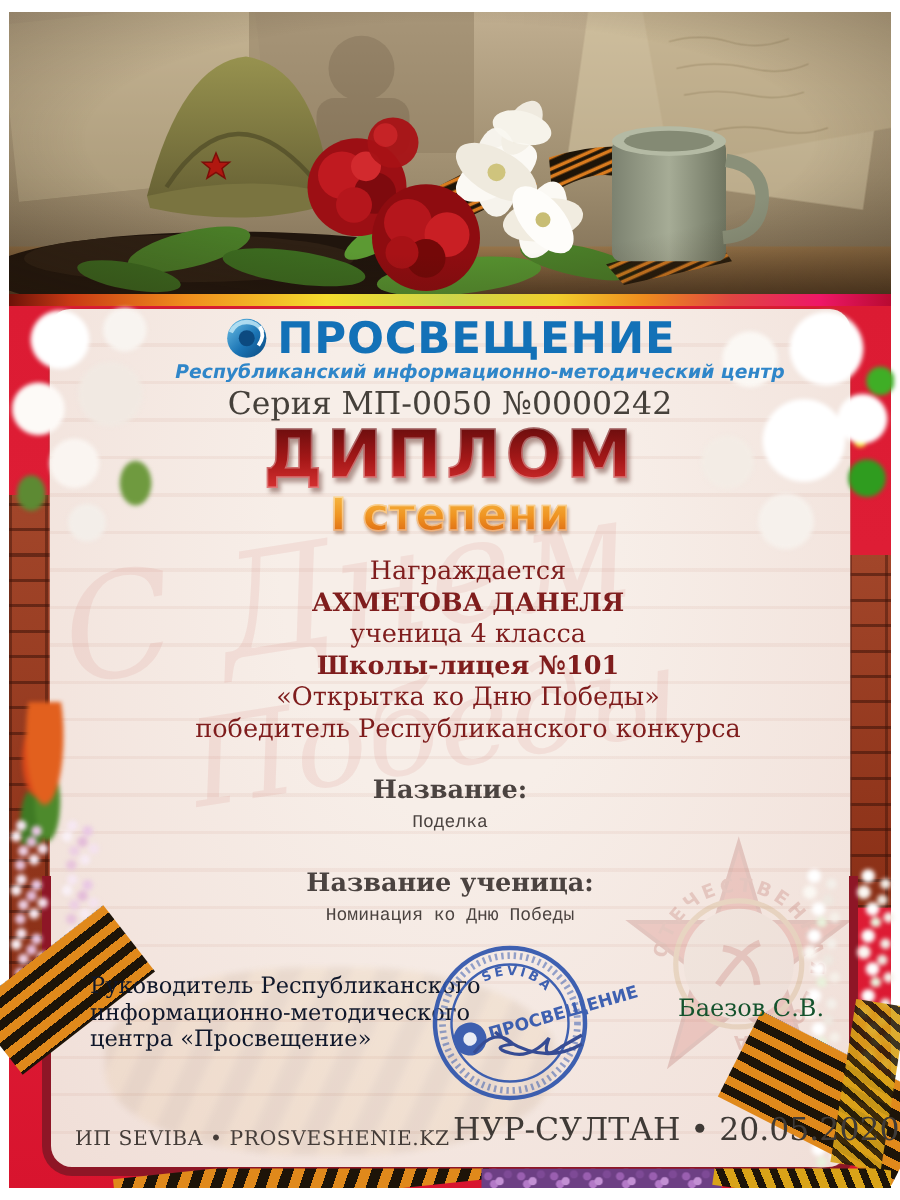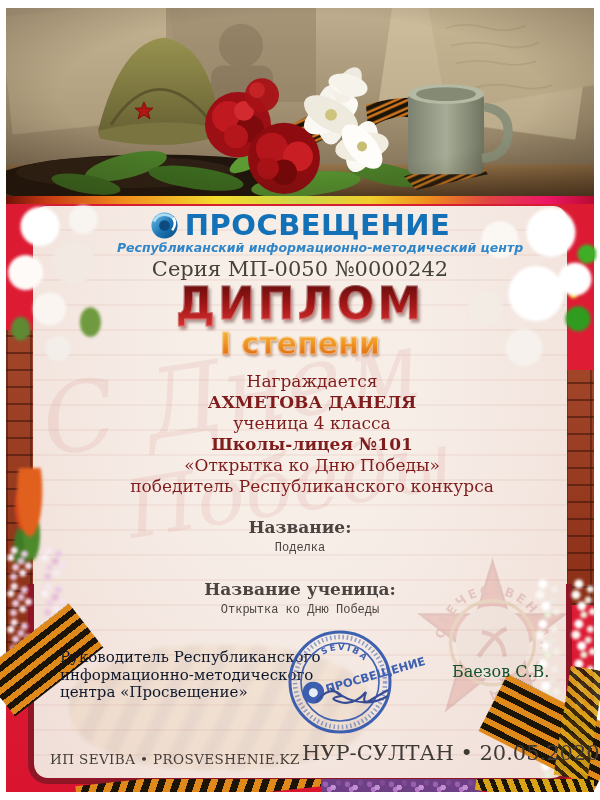--- a/index.html
+++ b/index.html
@@ -350,21 +350,21 @@
       <div>ученица 4 класса</div>
       <div class="bold">Школы-лицея №101</div>
       <div>«Открытка ко Дню Победы»</div>
       <div>победитель Республиканского конкурса</div>
     </div>
 
     <div class="section-label gap20">Название:</div>
     <div class="section-value">Поделка</div>
 
     <div class="section-label gap20">Название ученица:</div>
-    <div class="section-value">Открытка ко Дню Победы</div>
+    <div class="section-value">Номинация ко Дню Победы</div>
   </div>
 
   <div class="sig-text">
     <div>Руководитель Республиканского</div>
     <div>информационно-методического</div>
     <div>центра «Просвещение»</div>
   </div>
 
   <svg class="stamp" viewBox="0 0 150 122">
     <g stroke="#2f55ad" fill="none">

